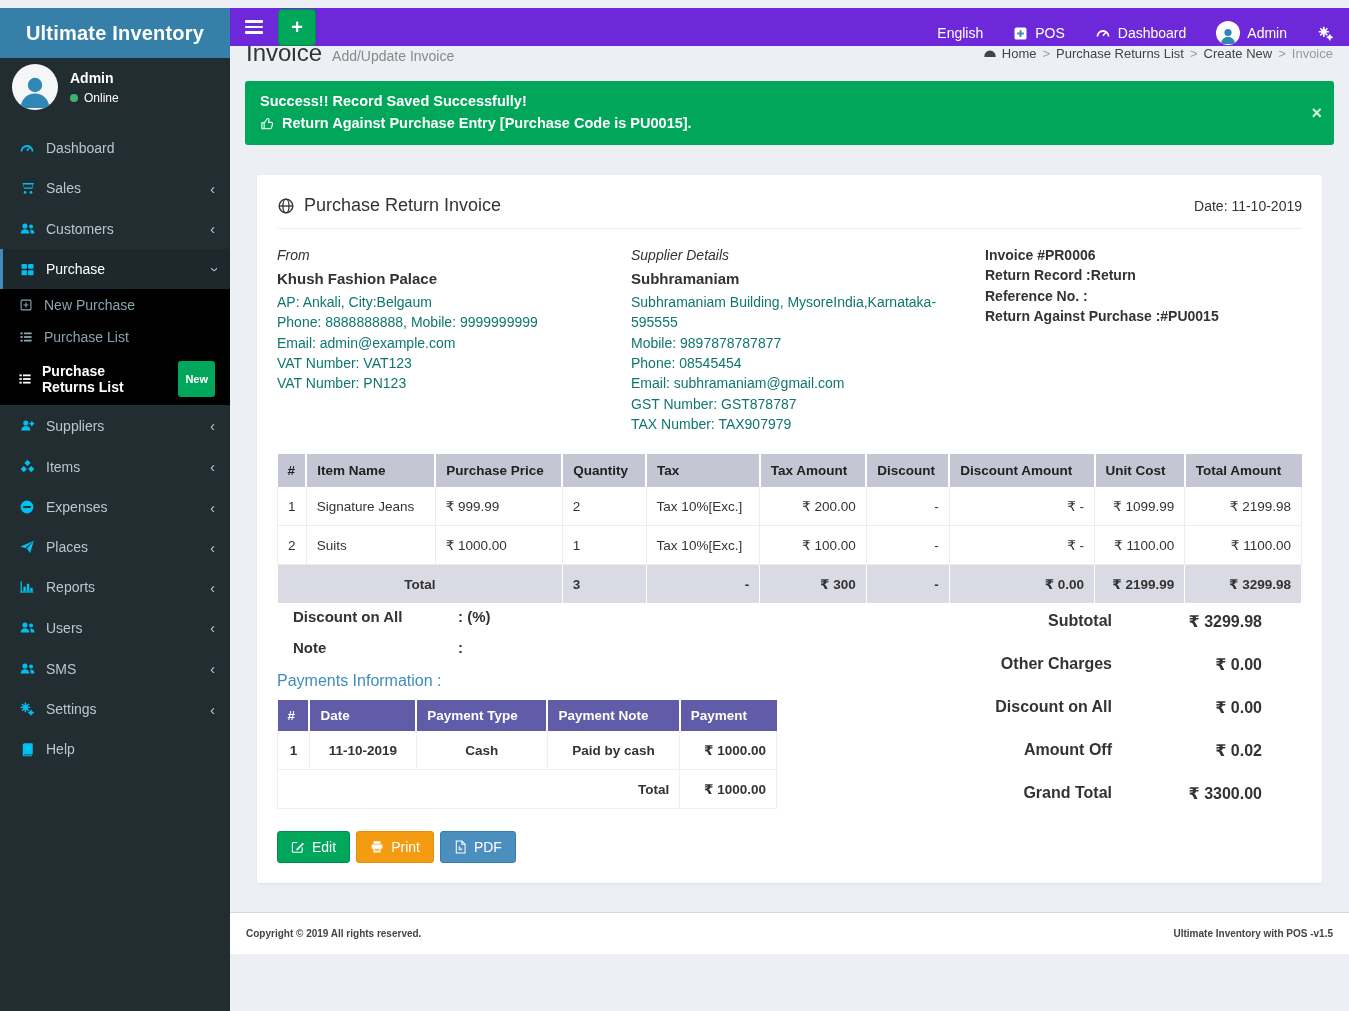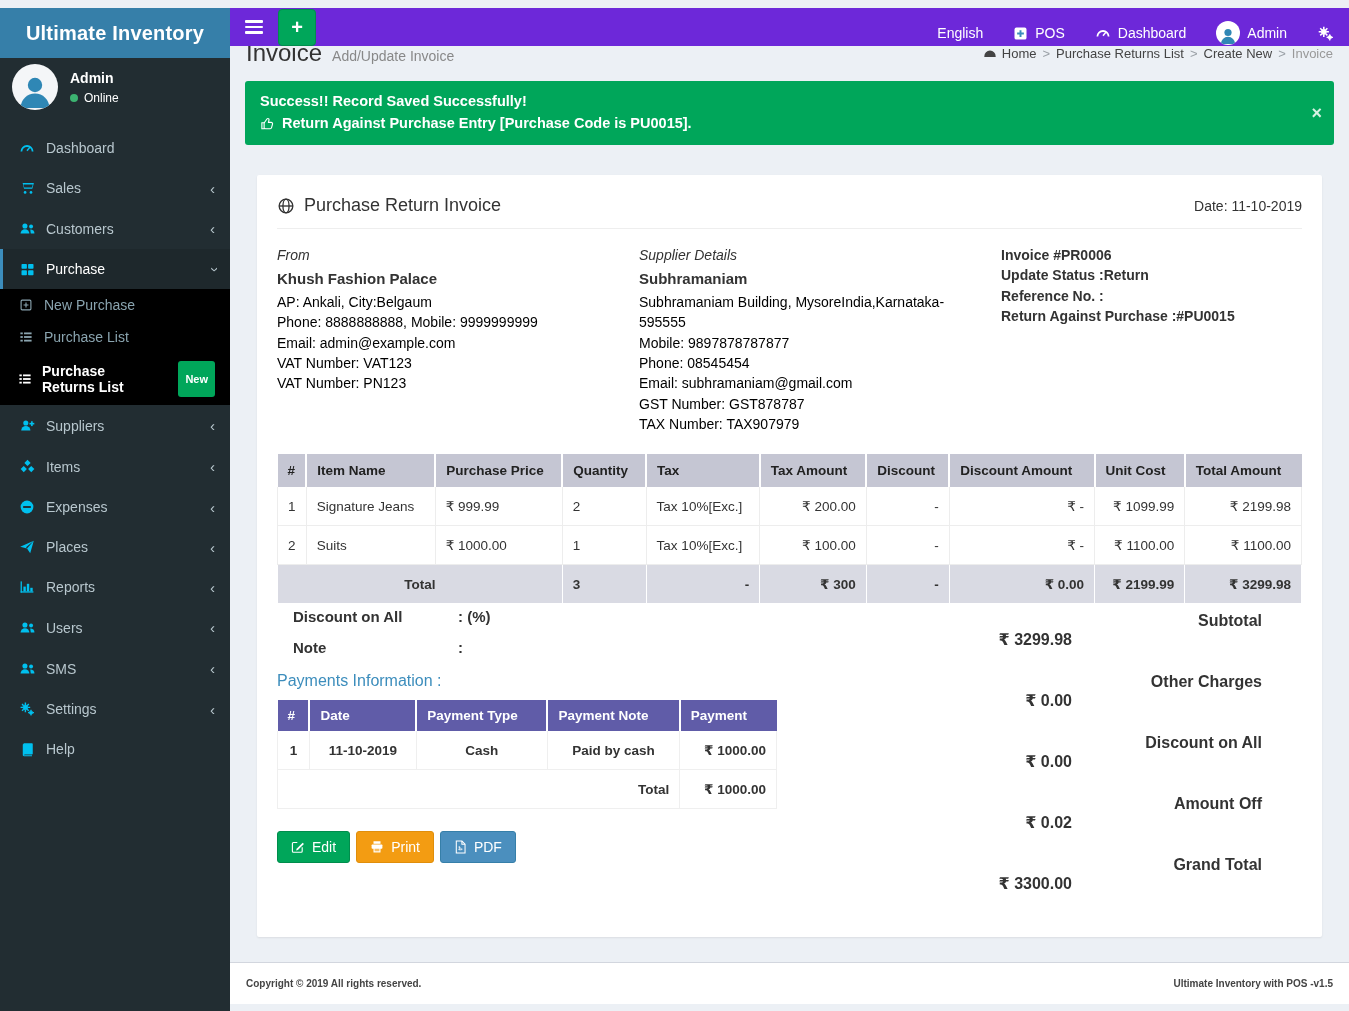--- a/index.html
+++ b/index.html
@@ -56,28 +56,28 @@
   .alert { margin:2px 15px 0 15px; background:#00a65a; color:#fff; border-radius:3px; padding:12px 30px 14px 15px; position:relative; }
   .alert .l1 { font-weight:bold; font-size:14.5px; margin-bottom:6px; }
   .alert .l2 { font-weight:bold; font-size:14.5px; display:flex; align-items:center; gap:7px; }
   .alert .close-x { position:absolute; right:12px; top:50%; transform:translateY(-50%); color:#d9f2e4; font-size:18px; font-weight:bold; cursor:pointer; line-height:1; }
 
   .invoice-box { background:#fff; margin:30px 27px 25px 27px; padding:20px; box-shadow:0 1px 2px rgba(0,0,0,.08); border-radius:2px; }
   .box-header { display:flex; align-items:center; justify-content:space-between; padding-bottom:12px; border-bottom:1px solid #eee; margin-bottom:16px; }
   .box-title { font-size:18px; color:#333; display:flex; align-items:center; gap:9px; }
   .box-date { font-size:14px; color:#333; }
 
-  .info-cols { display:flex; gap:12px; }
+  .info-cols { display:flex; gap:4px; }
   .info-col { line-height:1.45; font-size:14px; }
   .info-col.c1 { width:350px; }
   .info-col.c2 { width:350px; }
   .info-col.c3 { flex:1; }
   .info-heading { font-style:italic; color:#333; margin-bottom:3px; }
   .info-name { font-weight:bold; font-size:15px; margin-bottom:2px; }
-  .info-line { color:#000000; }
+  .info-line { color:#0f766e; }
   .meta-line { font-weight:bold; color:#333; line-height:1.45; }
 
   table { border-collapse:collapse; }
   .items-table { width:100%; margin-top:20px; font-size:13.5px; }
   .items-table th { background:#c5c6d3; color:#222; font-weight:bold; text-align:left; padding:9px 10px; border-right:2px solid #fff; white-space:nowrap; }
   .items-table th:last-child { border-right:none; }
   .items-table td { padding:11px 10px; border:1px solid #ededed; border-top:none; color:#333; background:#fff; }
   .items-table .tr-total td { background:#d9dae3; font-weight:bold; border-color:#fff; }
   .items-table .num { text-align:right; }
   .items-table .ctr { text-align:center; }
@@ -92,21 +92,21 @@
   .pay-table th:last-child { border-right:none; }
   .pay-table td { padding:11px 10px; border:1px solid #efefef; border-top:none; font-weight:bold; color:#333; text-align:center; background:#fff; }
   .pay-table .num { text-align:right; }
   .btn-row { display:flex; gap:6px; margin-top:22px; }
   .btn { display:inline-flex; align-items:center; gap:7px; color:#fff; font-size:14px; padding:7px 13px; border-radius:3px; border:1px solid transparent; cursor:pointer; }
   .btn-edit { background:#00a65a; border-color:#008d4c; }
   .btn-print { background:#f39c12; border-color:#e08e0b; }
   .btn-pdf { background:#4b8fbe; border-color:#367fa9; }
 
   .summary { margin-left:auto; width:380px; padding-right:40px; margin-top:8px; }
-  .sum-row { display:flex; margin-bottom:24px; font-size:16px; font-weight:bold; color:#333;flex-direction:column; }
+  .sum-row { display:flex; margin-bottom:24px; font-size:16px; font-weight:bold; color:#333; }
   .sum-row .sum-label { flex:1; text-align:right; }
   .sum-row .sum-value { width:150px; text-align:right; }
 
   .footer { margin-left:230px; background:#fff; border-top:1px solid #d2d6de; padding:15px 16px; display:flex; justify-content:space-between; font-weight:bold; color:#444; font-size:10px; }
 </style>
 </head>
 <body>
 
 <div class="navbar">
   <div class="logo">Ultimate Inventory</div>
@@ -441,21 +441,21 @@
         <div class="info-name">Subhramaniam</div>
         <div class="info-line">Subhramaniam Building, MysoreIndia,Karnataka-595555</div>
         <div class="info-line">Mobile: 9897878787877</div>
         <div class="info-line">Phone: 08545454</div>
         <div class="info-line">Email: subhramaniam@gmail.com</div>
         <div class="info-line">GST Number: GST878787</div>
         <div class="info-line">TAX Number: TAX907979</div>
       </div>
       <div class="info-col c3">
         <div class="meta-line">Invoice #PR0006</div>
-        <div class="meta-line">Update Status :Return</div>
+        <div class="meta-line">Return Record :Return</div>
         <div class="meta-line">Reference No. :</div>
         <div class="meta-line">Return Against Purchase :#PU0015</div>
       </div>
     </div>
 
     <table class="items-table">
       <colgroup>
         <col style="width:2.8%">
           <col style="width:12.6%">
           <col style="width:12.4%">

